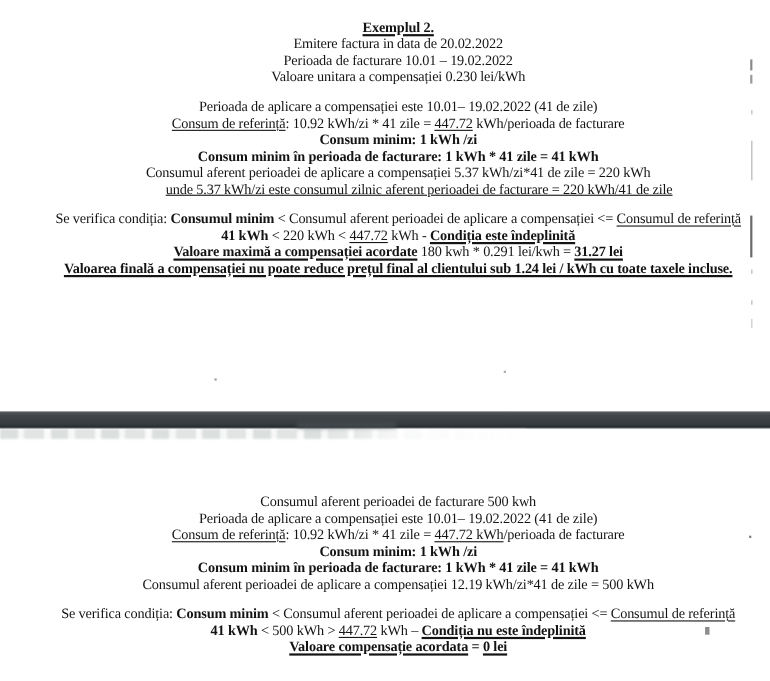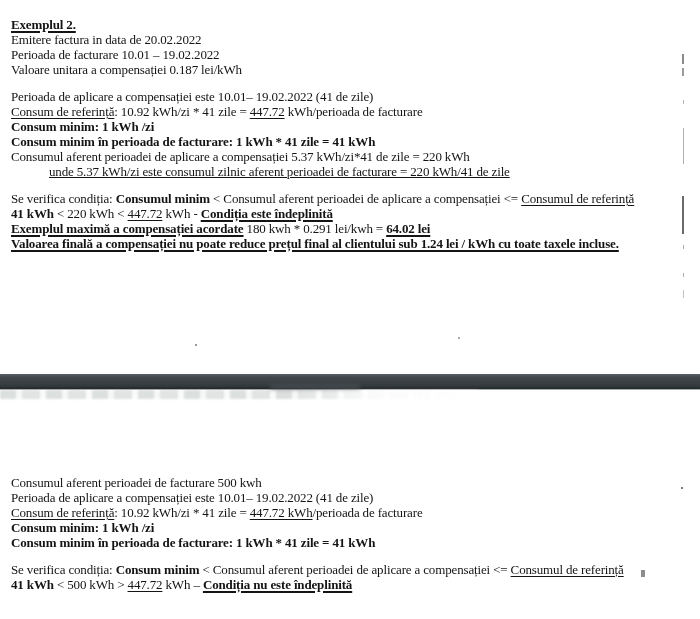--- a/index.html
+++ b/index.html
@@ -12,25 +12,26 @@
     position: relative;
     background: #ffffff;
     overflow: hidden;
     font-family: "Liberation Serif", serif;
     font-size: 13px;
     color: #141414;
     letter-spacing: -0.15px;
   }
   .doc-page {
     position: absolute;
-    left: 11px;
+    left: 32px;
     right: 8px;
+    text-align: center;
   }
   .page-1 { top: 17px; }
-  .page-2 { top: 448px; margin-top: 27px; }
+  .page-2 { top: 448px; }
   .line {
     height: 15px;
     line-height: 15px;
     white-space: nowrap;
   }
   .line.blank { height: 12px; }
   .line.indent { padding-left: 38px; text-decoration: underline; }
   .run { }
   .run.b { font-weight: bold; }
   .run.u { text-decoration: underline; text-decoration-thickness: 1px; text-underline-offset: 2px; }
@@ -89,49 +90,51 @@
   .a11 { left:195px; top:344px; width:2px; height:2px;  background:#9c9c9c; }
   .a12 { left:458px; top:337px; width:2px; height:2px;  background:#ababab; }
 </style>
 </head>
 <body>
 
 <div class="doc-page page-1">
     <div class="line"><span class="run b u">Exemplul 2.</span></div>
     <div class="line"><span class="run">Emitere factura in data de 20.02.2022</span></div>
     <div class="line"><span class="run">Perioada de facturare 10.01 – 19.02.2022</span></div>
-    <div class="line"><span class="run">Valoare unitara a compensației 0.187 lei/kWh</span></div>
+    <div class="line"><span class="run">Valoare unitara a compensației 0.230 lei/kWh</span></div>
     <div class="line blank"></div>
     <div class="line"><span class="run">Perioada de aplicare a compensației este 10.01– 19.02.2022 (41 de zile)</span></div>
     <div class="line"><span class="run u">Consum de referință</span><span class="run">: 10.92 kWh/zi * 41 zile = </span><span class="run u">447.72</span><span class="run"> kWh/perioada de facturare</span></div>
     <div class="line"><span class="run b">Consum minim: 1 kWh /zi</span></div>
     <div class="line"><span class="run b">Consum minim în perioada de facturare: 1 kWh * 41 zile = 41 kWh</span></div>
     <div class="line"><span class="run">Consumul aferent perioadei de aplicare a compensației 5.37 kWh/zi*41 de zile = 220 kWh</span></div>
     <div class="line indent"><span class="run">unde 5.37 kWh/zi este consumul zilnic aferent perioadei de facturare = 220 kWh/41 de zile</span></div>
     <div class="line blank"></div>
     <div class="line"><span class="run">Se verifica condiția: </span><span class="run b">Consumul minim</span><span class="run"> &lt; Consumul aferent perioadei de aplicare a compensației &lt;= </span><span class="run u">Consumul de referință</span></div>
     <div class="line"><span class="run b">41 kWh</span><span class="run"> &lt; 220 kWh &lt; </span><span class="run u">447.72</span><span class="run"> kWh - </span><span class="run b u">Condiția este îndeplinită</span></div>
-    <div class="line"><span class="run b u">Exemplul maximă a compensației acordate</span><span class="run"> 180 kwh * 0.291 lei/kwh = </span><span class="run b u">64.02 lei</span></div>
+    <div class="line"><span class="run b u">Valoare maximă a compensației acordate</span><span class="run"> 180 kwh * 0.291 lei/kwh = </span><span class="run b u">31.27 lei</span></div>
     <div class="line"><span class="run b u">Valoarea finală a compensației nu poate reduce prețul final al clientului sub 1.24 lei / kWh cu toate taxele incluse.</span></div>
     <div class="line blank"></div>
   </div>
 
 <div class="separator-bar"></div>
 
 <div class="ghost-row"></div>
 
 <div class="doc-page page-2">
     <div class="line"><span class="run">Consumul aferent perioadei de facturare 500 kwh</span></div>
     <div class="line"><span class="run">Perioada de aplicare a compensației este 10.01– 19.02.2022 (41 de zile)</span></div>
     <div class="line"><span class="run u">Consum de referință</span><span class="run">: 10.92 kWh/zi * 41 zile = </span><span class="run u">447.72 kWh</span><span class="run">/perioada de facturare</span></div>
     <div class="line"><span class="run b">Consum minim: 1 kWh /zi</span></div>
     <div class="line"><span class="run b">Consum minim în perioada de facturare: 1 kWh * 41 zile = 41 kWh</span></div>
+    <div class="line"><span class="run">Consumul aferent perioadei de aplicare a compensației 12.19 kWh/zi*41 de zile = 500 kWh</span></div>
     <div class="line blank"></div>
     <div class="line"><span class="run">Se verifica condiția: </span><span class="run b">Consum minim</span><span class="run"> &lt; Consumul aferent perioadei de aplicare a compensației &lt;= </span><span class="run u">Consumul de referință</span></div>
     <div class="line"><span class="run b">41 kWh</span><span class="run"> &lt; 500 kWh &gt; </span><span class="run u">447.72</span><span class="run"> kWh – </span><span class="run b u">Condiția nu este îndeplinită</span></div>
+    <div class="line"><span class="run b u">Valoare compensație acordata</span><span class="run b"> = </span><span class="run b u">0 lei</span></div>
   </div>
 
 <div class="artifact a1"></div>
 <div class="artifact a2"></div>
 <div class="artifact a3"></div>
 <div class="artifact a4"></div>
 <div class="artifact a5"></div>
 <div class="artifact a6"></div>
 <div class="artifact a7"></div>
 <div class="artifact a8"></div>

